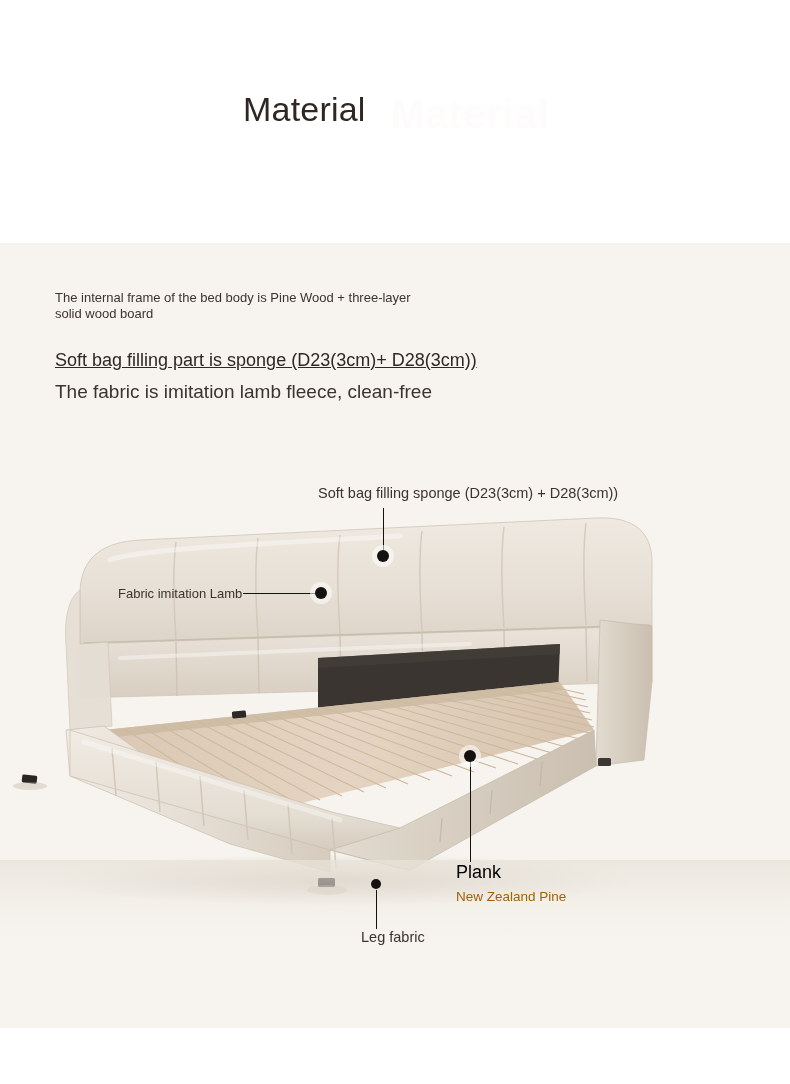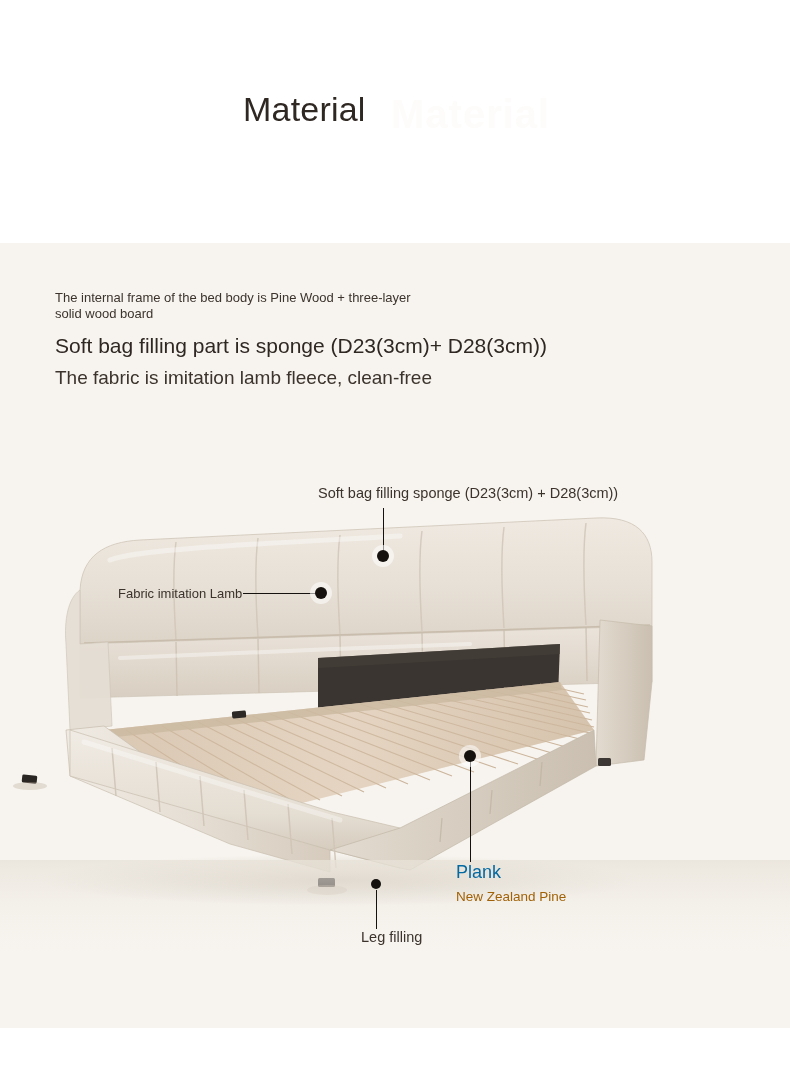--- a/index.html
+++ b/index.html
@@ -68,25 +68,26 @@
     left: 55px; top: 290px;
     width: 660px;
   }
   .spec-small {
     font-size: 13px;
     line-height: 16px;
     color: #3b332c;
     max-width: 380px;
   }
   .spec-large {
-    font-size: 21px;
+    font-size: 18px;
     line-height: 30px;
     color: #2e2722;
-    margin-top: 9px;
+    margin-top: 23px;
     white-space: nowrap;
+    text-decoration: underline;
   }
   .spec-small2 {
     font-size: 19px;
     line-height: 18px;
     color: #3b332c;
     margin-top: 8px;
     max-width: 380px;
   }
 
   
@@ -107,21 +108,21 @@
     left: 318px; top: 485px;
     font-size: 14.5px;
   }
   .co-fabric {
     left: 118px; top: 586px;
     font-size: 13px;
   }
   .co-plank-title {
     left: 456px; top: 862px;
     font-size: 18px;
-    color: #0369a1;
+    color: #000000;
   }
   .co-plank-sub {
     left: 456px; top: 889px;
     font-size: 13.5px;
     color: #a16207;
   }
   .co-leg {
     left: 361px; top: 929px;
     font-size: 14.5px;
   }
@@ -336,15 +337,15 @@
 <div class="leader ld-fabric-h"></div>
 <div class="dot-ring ring-fabric"></div>
 <div class="dot dot-fabric"></div>
 
 <div class="callout co-plank-title">Plank</div>
 <div class="callout co-plank-sub">New Zealand Pine</div>
 <div class="leader ld-plank-v"></div>
 <div class="dot-ring ring-plank"></div>
 <div class="dot dot-plank"></div>
 
-<div class="callout co-leg">Leg filling</div>
+<div class="callout co-leg">Leg fabric</div>
 <div class="leader ld-leg-v"></div>
 <div class="dot dot-leg"></div>
 
 </body></html>

